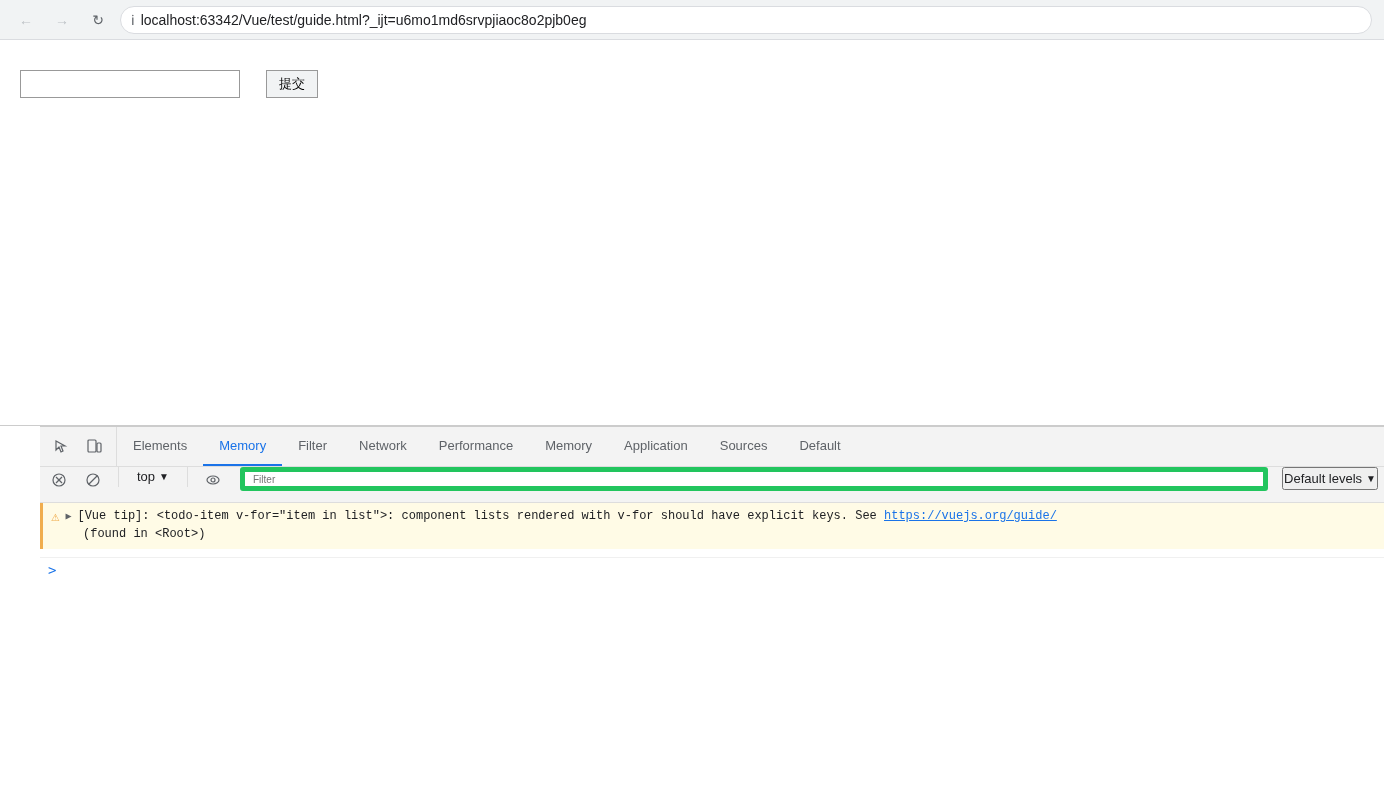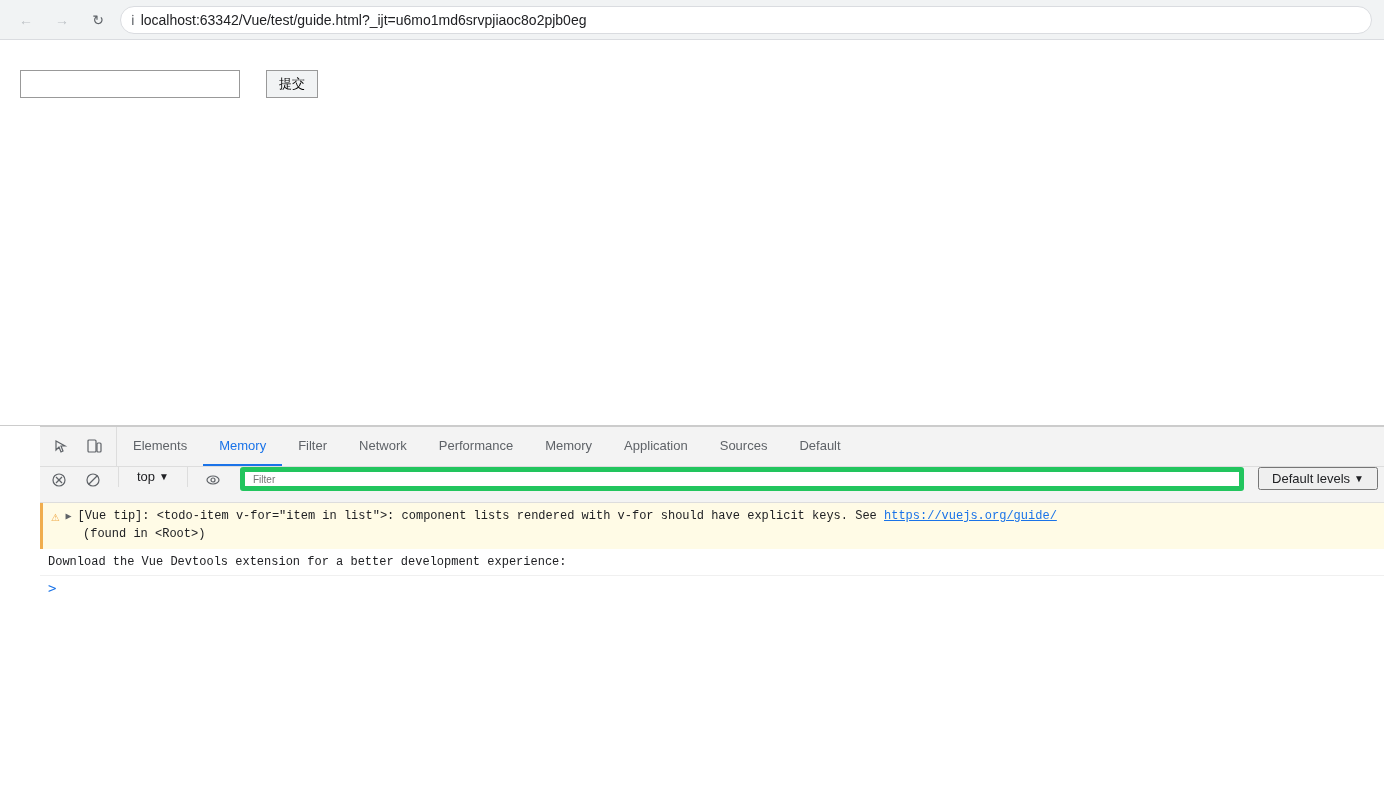--- a/index.html
+++ b/index.html
@@ -160,21 +160,21 @@
       border-radius: 3px;
       padding: 0 8px;
       font-size: 10px;
       background: #fff;
       margin: 0 6px;
     }
     .levels-selector {
       display: flex;
       align-items: center;
       gap: 4px;
-      padding: 2px 12px;
+      padding: 2px 0;
       font-size: 13px;
       color: #202124;
       cursor: pointer;
     }
 
     
     .console-output {
       flex: 1;
       overflow-y: auto;
       background: #fff;
@@ -332,21 +332,20 @@
           [Vue tip]: &lt;todo-item v-for="item in list"&gt;: component lists rendered with v-for should have explicit keys. See 
           <a class="console-link" href="#">https://vuejs.org/guide/</a>
         </span>
       </div>
       <div class="console-subtext">
         (found in &lt;Root&gt;)
       </div>
     </div>
 
     <div class="console-info">
-      <div class="console-text">Download the Vue Devtools extension for a better development experience:</div>
     </div>
 
 
     <div class="console-cursor">
       <span class="cursor-symbol">&gt;</span>
     </div>
 
   </div>
 </div>
 

